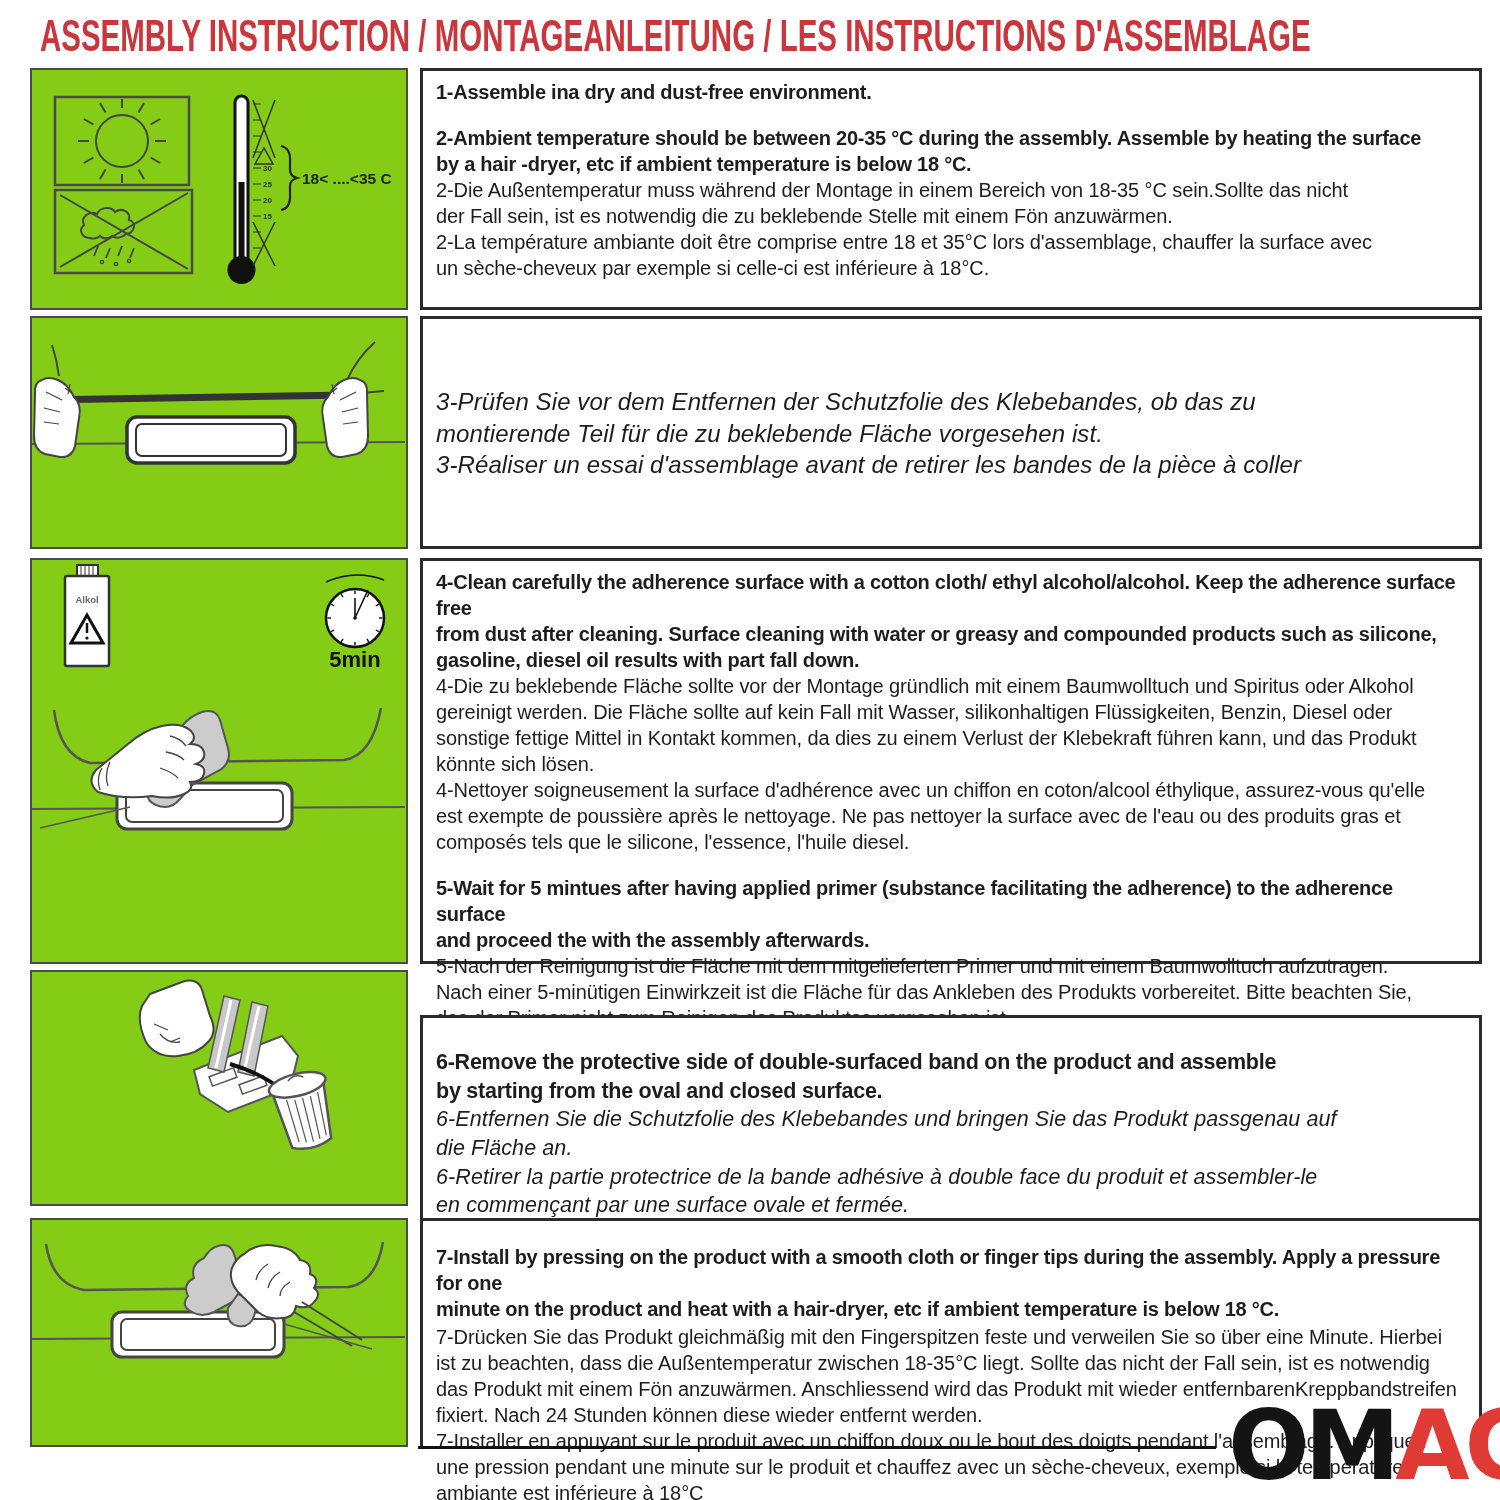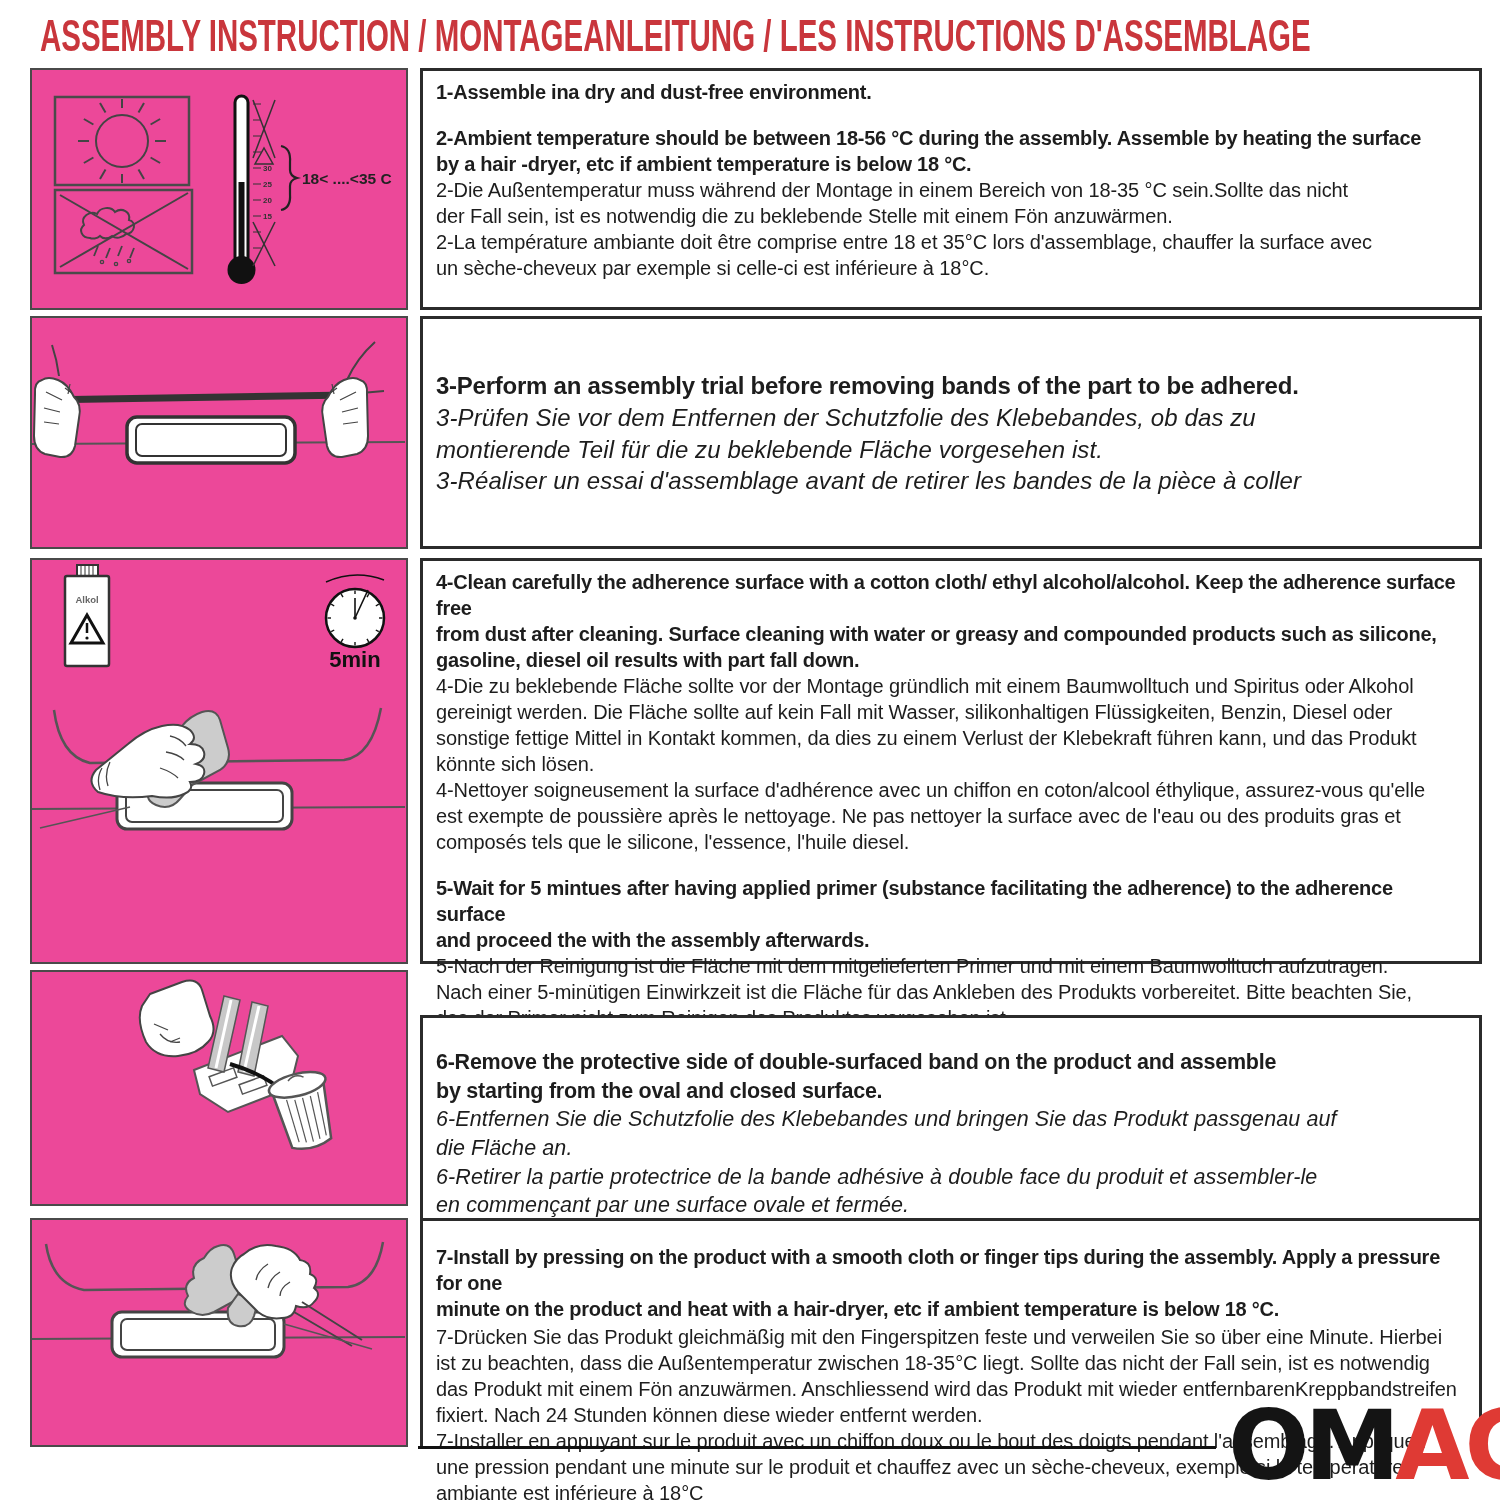--- a/index.html
+++ b/index.html
@@ -2,21 +2,21 @@
 <html><head>
 <meta charset="utf-8">
 <style>
   html,body{margin:0;padding:0;background:#fff;}
   .page{position:relative;width:1500px;height:1500px;background:#fff;overflow:hidden;
         font-family:"Liberation Sans",sans-serif;color:#1d1d1d;}
   .title{position:absolute;left:40px;top:10px;margin:0;color:#c9363c;
          font-size:45px;font-weight:bold;white-space:nowrap;
          transform:scaleX(0.655);transform-origin:left center;letter-spacing:0;}
   .row{position:absolute;left:0;width:1500px;}
-  .illus-box{position:absolute;left:30px;width:378px;border:2.5px solid #4a4a4a;background:#ec4899;box-sizing:border-box;text-align:right;}
+  .illus-box{position:absolute;left:30px;width:378px;border:2.5px solid #4a4a4a;background:#84cc16;box-sizing:border-box;text-align:right;}
   .text-box{position:absolute;left:420px;width:1062px;border:3px solid #2b2b2b;background:#fff;
             box-sizing:border-box;padding:8px 12px 6px 13px;}
   .text-box.center{display:flex;flex-direction:column;justify-content:center;}
   .para{margin:0;white-space:pre-line;font-size:20px;line-height:1.3;letter-spacing:-0.1px;}
   .para.bold{font-weight:bold;letter-spacing:-0.25px;}
   .para.gap-top{margin-top:20px;}
   .row-2 .para{font-size:24px;line-height:1.32;}
   .row-4 .para{font-size:21.5px;line-height:1.33;}
   .row-2 .para.plain, .row-4 .para.plain{letter-spacing:0.1px;font-style:italic;}
   svg{display:block;}
@@ -94,21 +94,21 @@
             <line x1="221" y1="152" x2="243" y2="196"></line>
               <line x1="243" y1="152" x2="221" y2="196"></line>
           </g>
           <path d="M249,76 Q259,78 258,92 L258,100 Q258,106 265,108 Q258,110 258,116 L258,124 Q259,138 249,140" fill="none" stroke="#222" stroke-width="2.2"></path>
           <text x="270" y="114" font-size="15.5" font-weight="bold" fill="#222">18&lt; ....&lt;35 C</text>
         </g>
       </svg>
     </div>
     <div class="text-box" style="top:68px;height:242px;">
       <p class="para bold">1-Assemble ina dry and dust-free environment.</p>
-      <p class="para bold gap-top">2-Ambient temperature should be between 18-56 °C  during the assembly. Assemble by heating the surface
+      <p class="para bold gap-top">2-Ambient temperature should be between 20-35 °C  during the assembly. Assemble by heating the surface
 by a hair -dryer, etc if ambient temperature is below 18 °C.</p>
       <p class="para">2-Die Außentemperatur muss während der Montage in einem Bereich von 18-35 °C  sein.Sollte das nicht
 der Fall sein, ist es notwendig die zu beklebende Stelle mit einem Fön anzuwärmen.
 2-La température ambiante doit être comprise entre 18 et 35°C lors d'assemblage, chauffer la surface avec
 un sèche-cheveux par exemple si celle-ci est inférieure à 18°C.</p>
     </div>
   </section>
 
   <section class="row row-2">
     <div class="illus-box" style="top:316px;height:233px;">
@@ -124,21 +124,20 @@
           <path d="M10,62 Q2,64 3,76 L2,118 Q2,132 13,136 L28,139 Q40,140 43,128 L47,100 Q50,86 42,79 Q36,66 26,62 Q16,58 10,62 Z" fill="#fff" stroke="#444" stroke-width="2"></path>
           <path d="M14,74 L30,82 M12,90 L28,94 M12,104 L27,106 M33,70 l8,6 M38,66 l-2,10" stroke="#444" stroke-width="1.2" fill="none"></path>
         </g>
         <g transform="translate(338,0) scale(-1,1)">
           <path d="M10,62 Q2,64 3,76 L2,118 Q2,132 13,136 L28,139 Q40,140 43,128 L47,100 Q50,86 42,79 Q36,66 26,62 Q16,58 10,62 Z" fill="#fff" stroke="#444" stroke-width="2"></path>
           <path d="M14,74 L30,82 M12,90 L28,94 M12,104 L27,106 M33,70 l8,6 M38,66 l-2,10" stroke="#444" stroke-width="1.2" fill="none"></path>
         </g>
       </svg>
     </div>
     <div class="text-box center" style="top:316px;height:233px;">
-      <p class="para bold">3-Perform an assembly trial before removing bands of the part to be adhered.</p>
       <p class="para plain">3-Prüfen Sie vor dem Entfernen der Schutzfolie des Klebebandes, ob das zu
 montierende Teil für die zu beklebende Fläche vorgesehen ist.
 3-Réaliser un essai d'assemblage avant de retirer les bandes de la pièce à coller</p>
     </div>
   </section>
 
   <section class="row row-3">
     <div class="illus-box" style="top:558px;height:406px;">
       <svg width="373" height="401" viewBox="0 0 373 401">
         <g>

